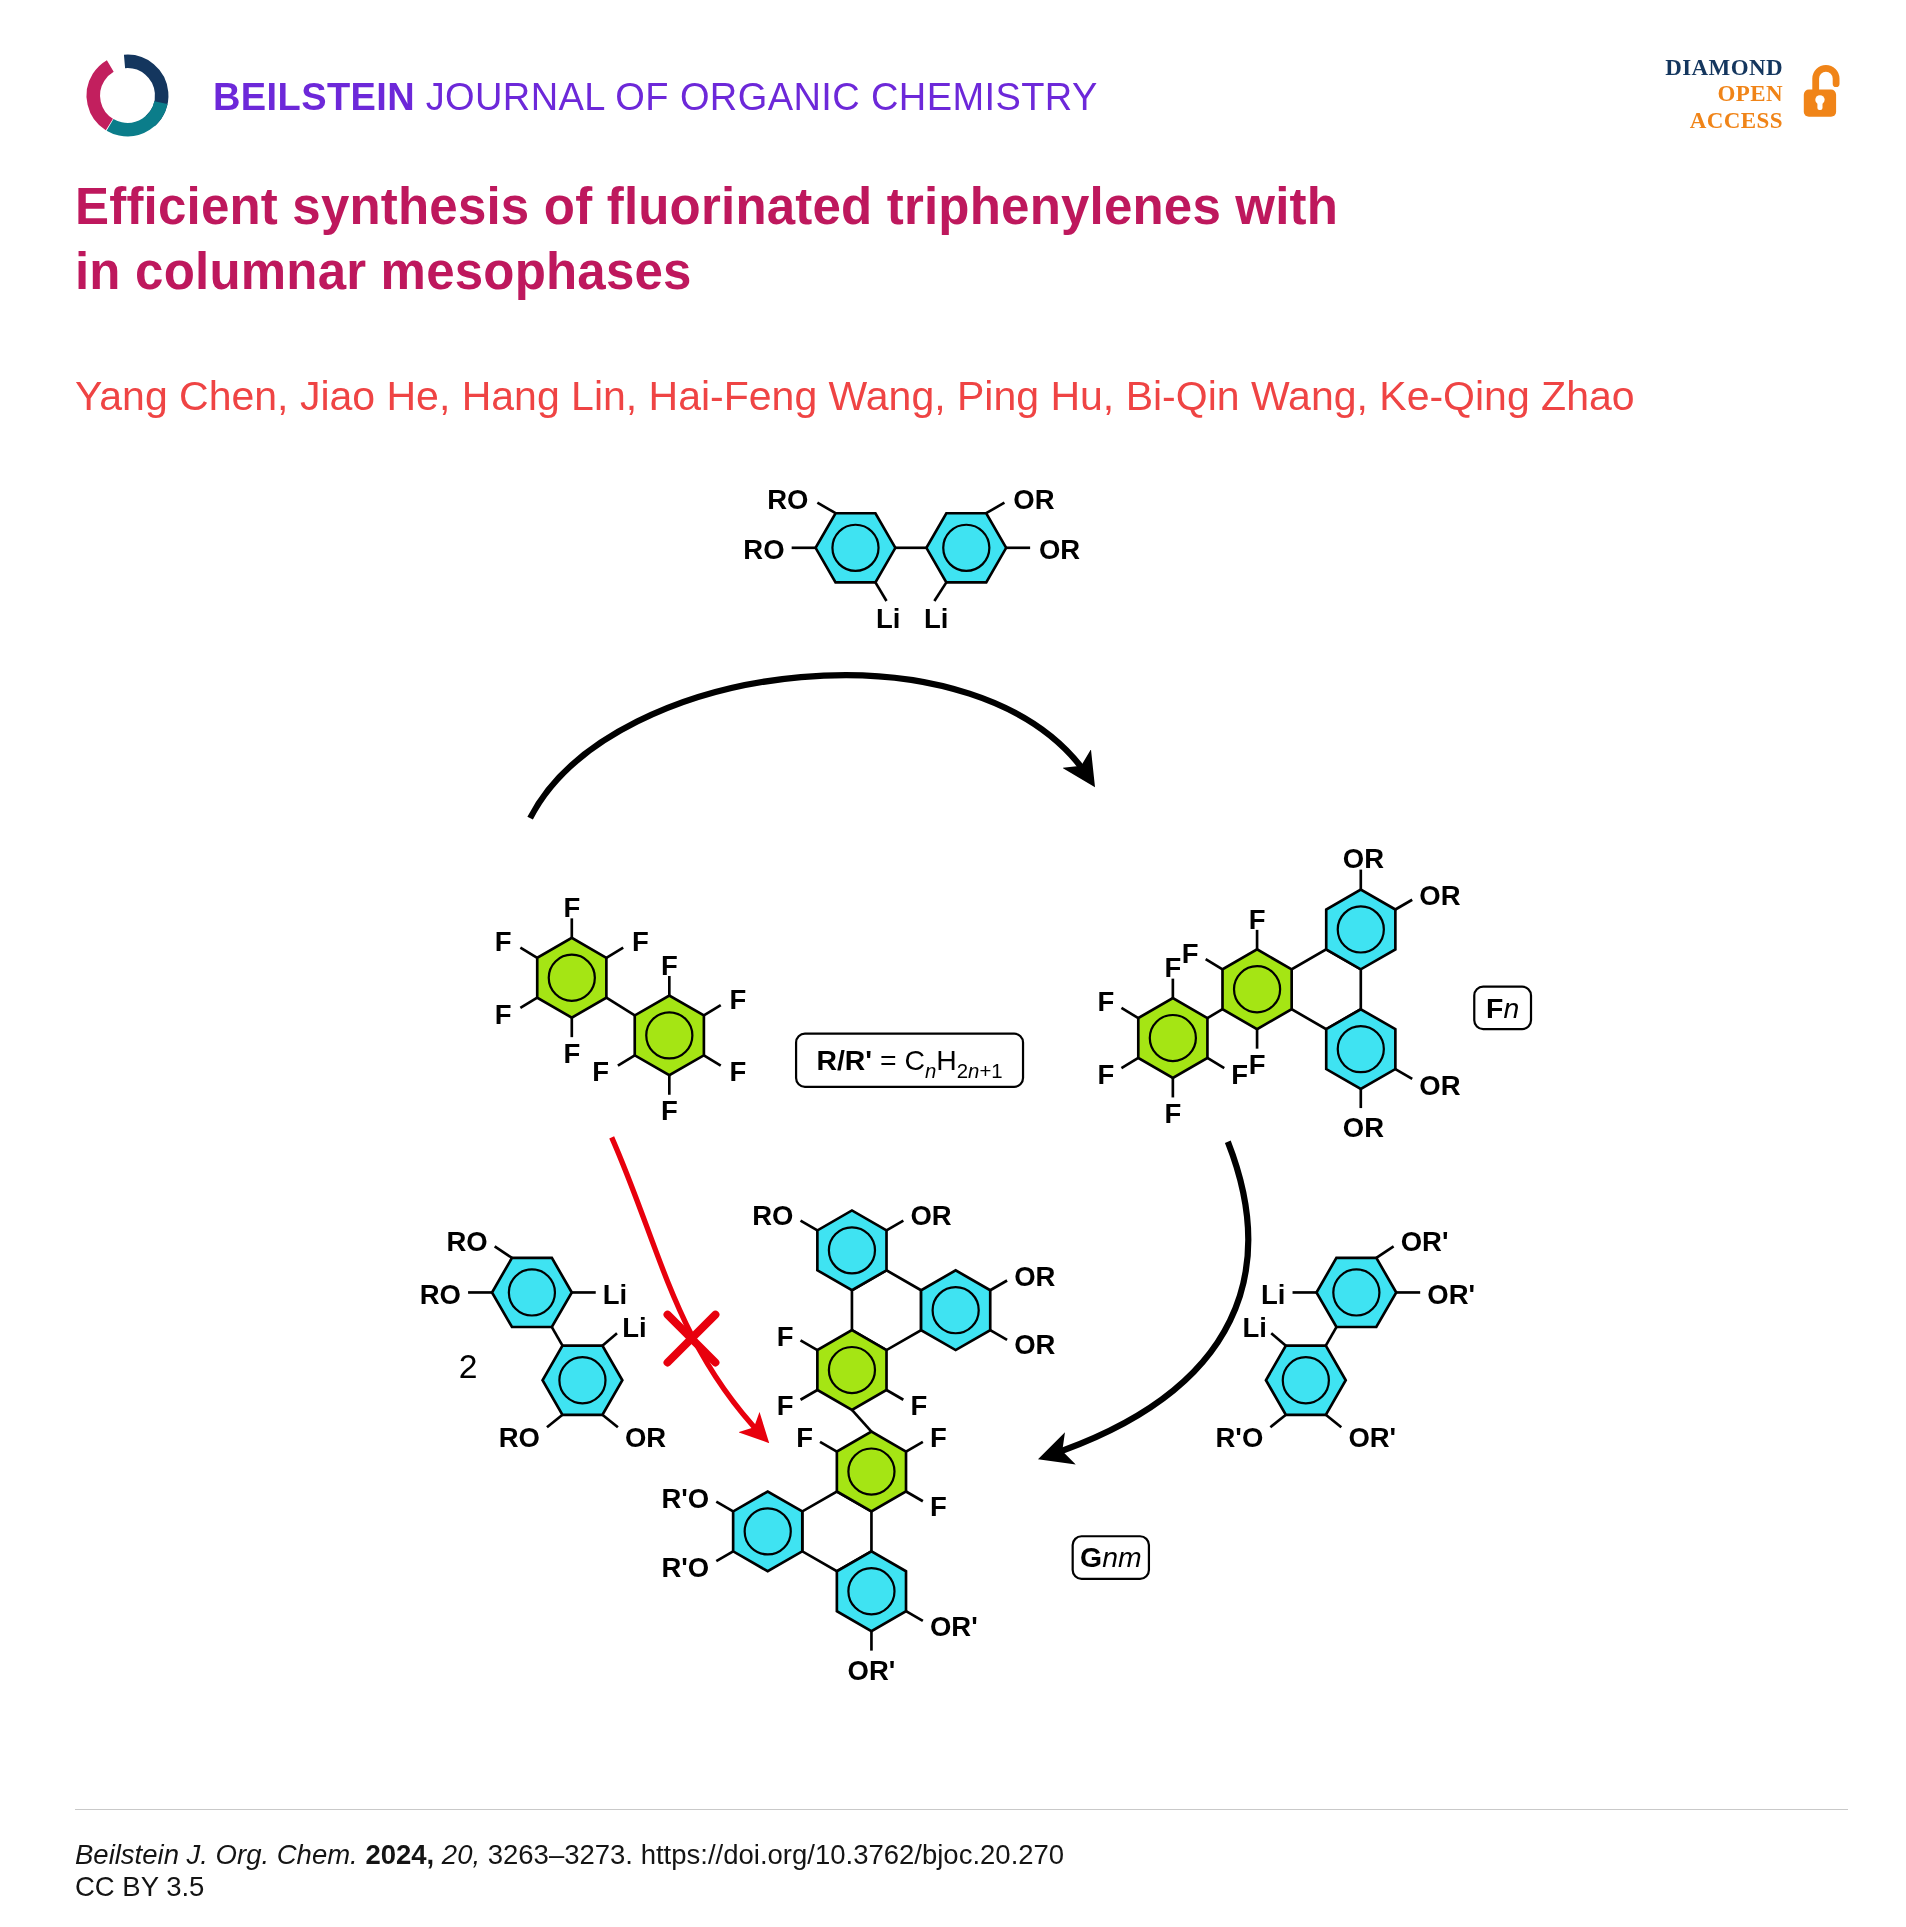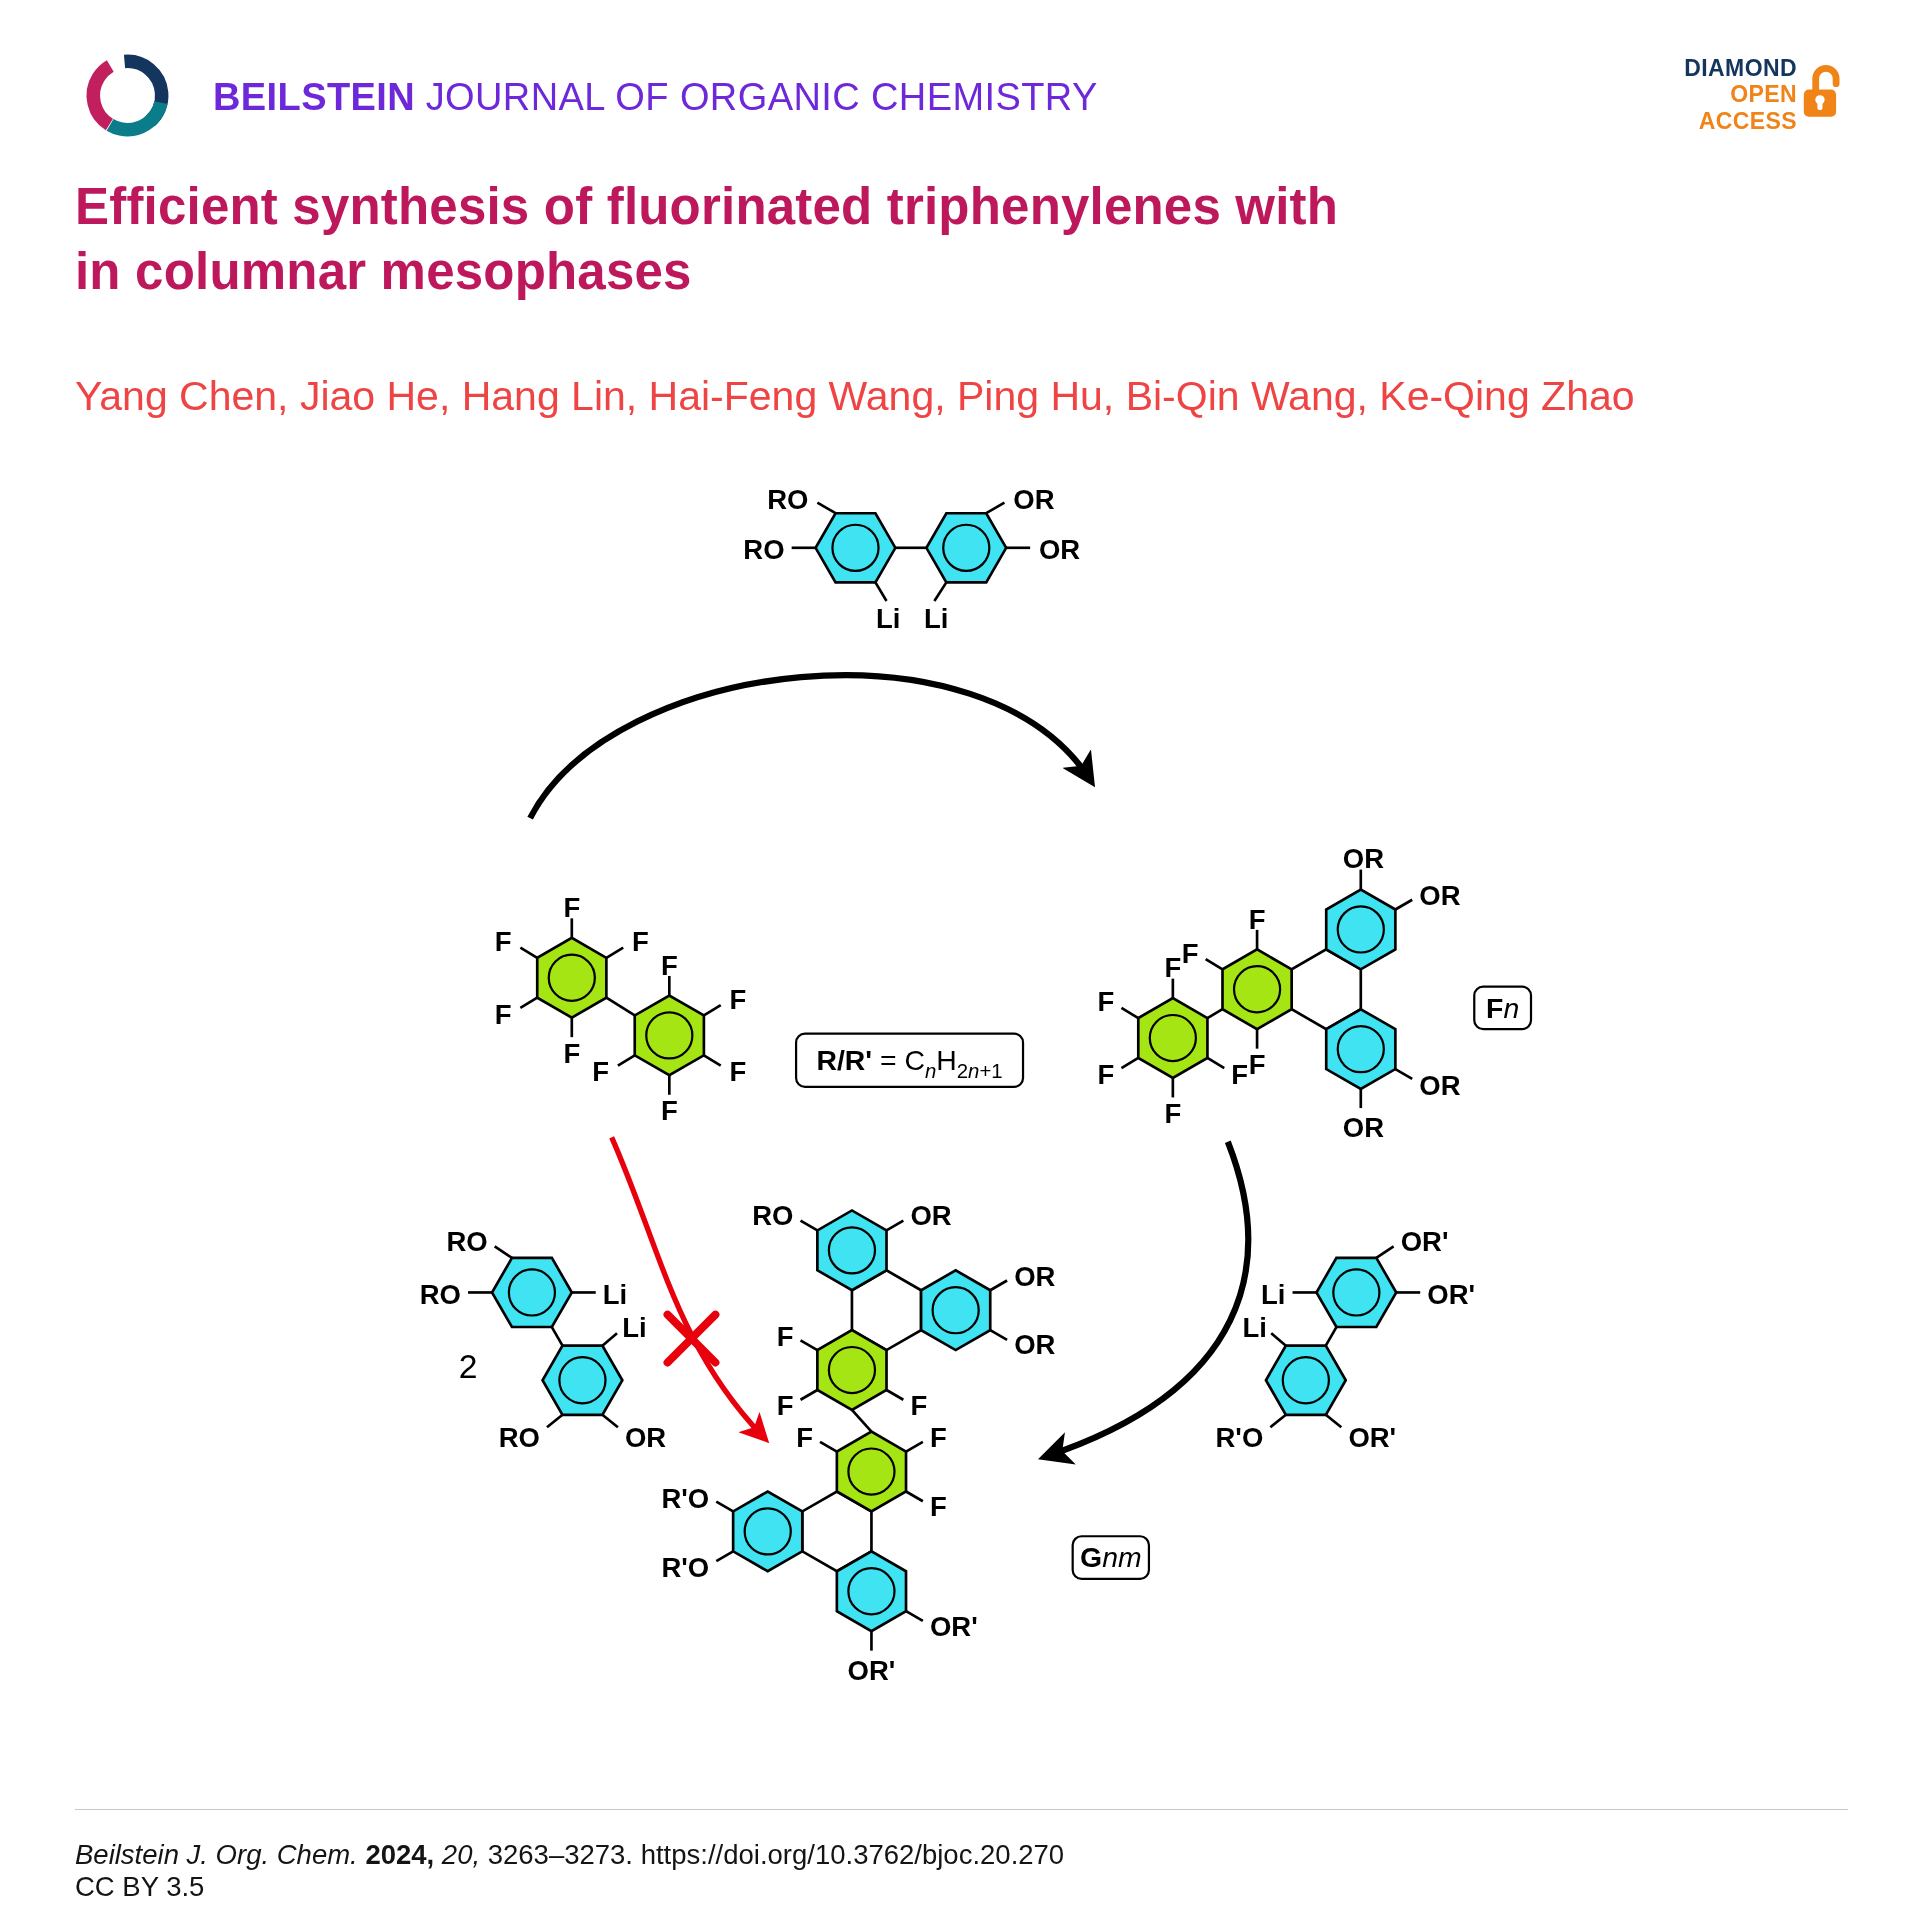--- a/index.html
+++ b/index.html
@@ -5,21 +5,21 @@
   html,body{margin:0;padding:0;}
   body{
     width:1906px;height:1928px;background:#ffffff;position:relative;
     font-family:"Liberation Sans", sans-serif;color:#111;overflow:hidden;
   }
   .header{position:absolute;top:46px;left:78px;right:58px;height:106px;}
   .logo{position:absolute;left:0;top:0;width:99px;height:99px;}
   .journal-name{position:absolute;left:135px;top:30px;font-size:38px;color:#6d28d9;white-space:nowrap;letter-spacing:0.4px;}
   .jbold{font-weight:700;}
   .jrest{font-weight:400;margin-left:10.6px;}
-  .oa-badge{position:absolute;right:0;top:8.9px;display:flex;align-items:center;}
+  .oa-badge{position:absolute;right:0;top:8.9px;display:flex;align-items:center;gap:14px;font-family:Liberation Serif, serif;}
   .oa-text{text-align:right;font-weight:700;font-size:23px;line-height:26.6px;letter-spacing:0.4px;}
   .oa-diamond{color:#14365e;}
   .oa-open,.oa-access{color:#f08418;}
   .title{position:absolute;left:75px;top:174px;margin:0;font-size:51px;font-weight:700;color:#be185d;line-height:65px;letter-spacing:0.2px;}
   .authors{position:absolute;left:75px;top:367px;font-size:41px;font-weight:400;color:#ef4444;line-height:59px;}
   .scheme{position:absolute;left:0;top:468px;width:1606px;height:1250px;}
   .scheme svg{font-family:"Liberation Sans", sans-serif;}
   .footer-rule{position:absolute;left:75px;right:58px;top:1809px;border-top:1.8px solid #c9c9c9;height:0;}
   .footer{position:absolute;left:75px;right:58px;top:1839px;display:flex;justify-content:space-between;font-size:27.5px;color:#141414;flex-direction:column;}
   .cit-j,.cit-v{font-style:italic;}

